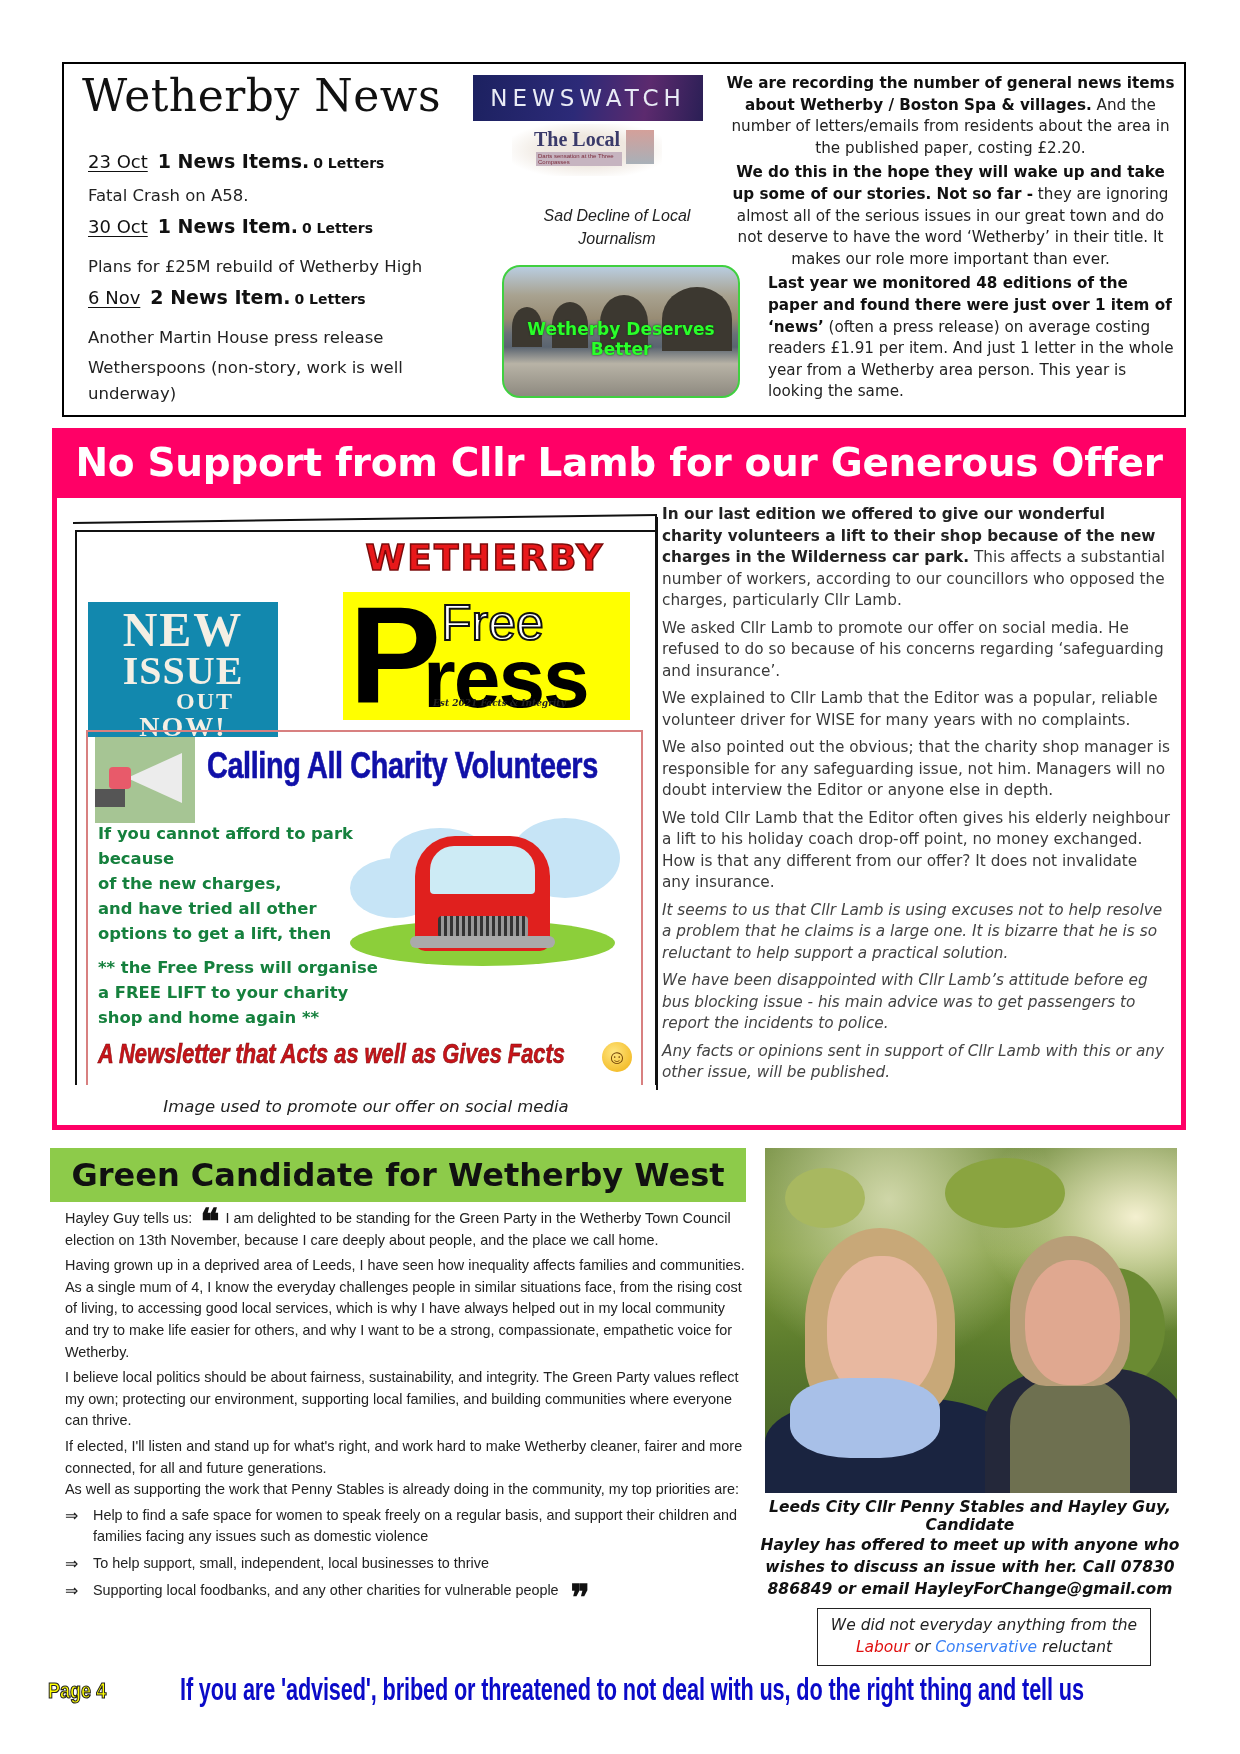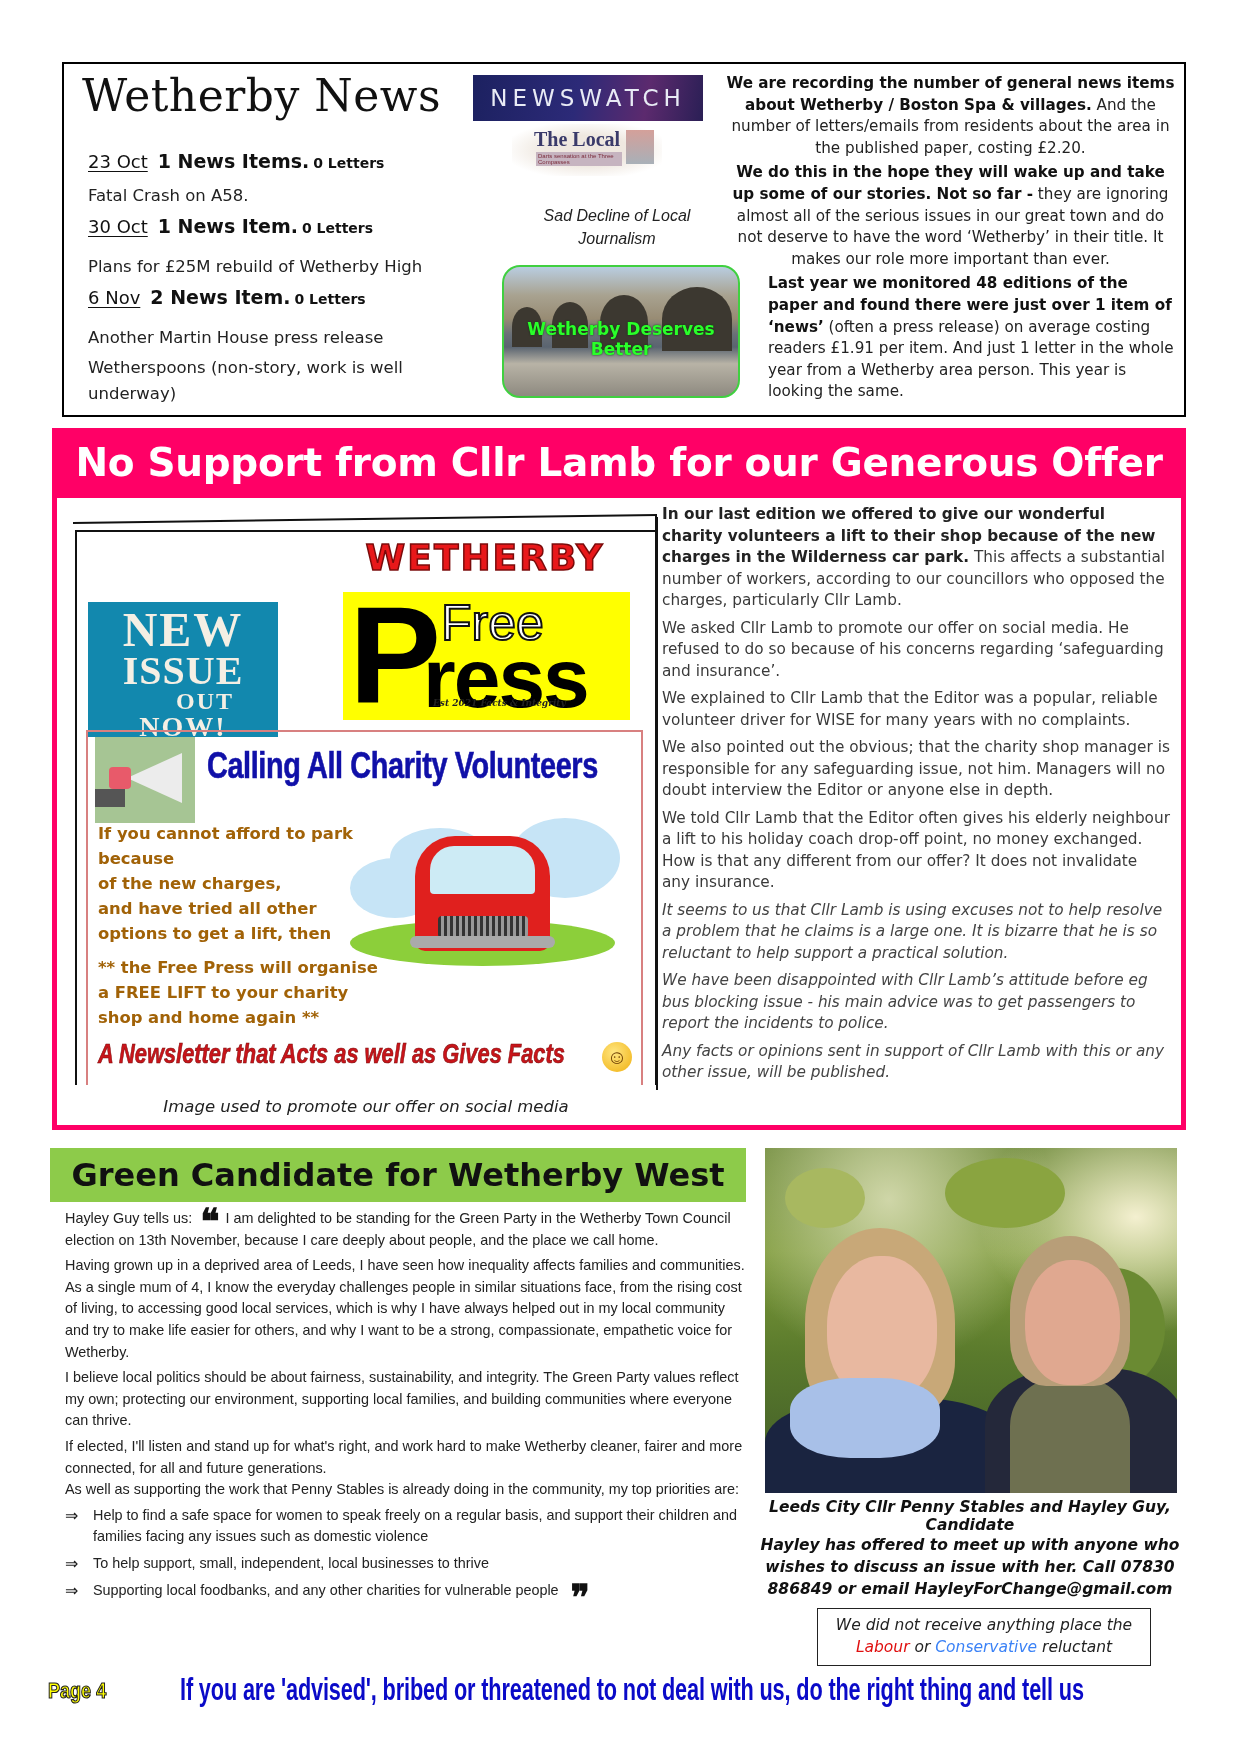--- a/index.html
+++ b/index.html
@@ -51,21 +51,21 @@
   #flyer-yellow .free { position:absolute; left: 98px; top: 6px; font-size: 50px; color:#fff; -webkit-text-stroke: 2px #111; font-family:"Liberation Sans", sans-serif; line-height:50px; }
   #flyer-yellow .ress { position:absolute; left: 80px; top: 44px; font-size: 84px; font-weight:bold; color:#000; font-family:"Liberation Sans", sans-serif; line-height:84px; letter-spacing:-2px; }
   #flyer-yellow .est { position:absolute; left: 90px; bottom: 12px; width: 180px; font-size: 9px; font-style: italic; font-weight:bold; font-family:"DejaVu Serif", serif; }
 
   #flyer-inner { left: 86px; top: 730px; width: 557px; height: 355px; border: 2px solid #d88080; border-bottom:none; }
   #megaphone { left: 95px; top: 737px; width: 100px; height: 86px; background:#a6c594; }
   #megaphone .cone { position:absolute; left: 32px; top: 16px; width: 0; height: 0; border-top: 25px solid transparent; border-bottom: 25px solid transparent; border-left: 55px solid #ececec; transform: scaleX(-1); }
   #megaphone .body { position:absolute; left: 14px; top: 30px; width: 22px; height: 22px; background:#e85a6a; border-radius: 4px; }
   #megaphone .hand { position:absolute; left: 0; top: 52px; width: 30px; height: 18px; background:#555; }
   #flyer-calling { left: 207px; top: 745px; font-size: 37px; font-weight:bold; color:#1010a8; font-family: "Liberation Sans", sans-serif; transform: scaleX(0.78); transform-origin: left; letter-spacing:-0.5px; -webkit-text-stroke: 0.6px #1010a8; white-space: nowrap; }
-  #flyer-body { left: 98px; top: 821px; width: 290px; font-weight:bold; font-size: 16.4px; line-height: 25px; color:#a16207; font-family:"DejaVu Sans", sans-serif; }
+  #flyer-body { left: 98px; top: 821px; width: 290px; font-weight:bold; font-size: 16.4px; line-height: 25px; color:#15803d; font-family:"DejaVu Sans", sans-serif; }
   #flyer-body .gap { height: 9px; }
   #flyer-car { left: 330px; top: 808px; width: 300px; height: 158px; }
   #flyer-car .cloud { position:absolute; background:#c6e4f6; border-radius: 50%; }
   #flyer-car .ground { position:absolute; left: 20px; top: 112px; width: 265px; height: 46px; background:#8ccf3a; border-radius: 50%; }
   #flyer-car .car { position:absolute; left: 85px; top: 28px; width: 135px; height: 115px; background:#e0201e; border-radius: 40px 40px 10px 10px; }
   #flyer-car .win { position:absolute; left: 100px; top: 38px; width: 105px; height: 48px; background:#cdebf5; border-radius: 24px 24px 4px 4px; }
   #flyer-car .grill { position:absolute; left: 108px; top: 108px; width: 90px; height: 22px; background: repeating-linear-gradient(90deg,#333 0 3px,#999 3px 6px); border-radius: 4px; }
   #flyer-car .bumper { position:absolute; left: 80px; top: 128px; width: 145px; height: 12px; background:#aaa; border-radius: 6px; }
   #flyer-slogan { left: 98px; top: 1038px; font-size: 28px; font-weight:bold; font-style: italic; color:#c8141a; font-family: "Liberation Sans", sans-serif; transform: scaleX(0.78); transform-origin: left; white-space: nowrap; -webkit-text-stroke: 0.6px #7a0a0a; }
   #flyer-smiley { left: 602px; top: 1042px; width: 30px; height: 30px; border-radius: 50%; background: radial-gradient(circle at 40% 35%,#ffe680,#f0b010); font-size: 20px; line-height: 30px; text-align:center; color:#6a3a00; }
@@ -248,18 +248,18 @@
   <span class="coat" style="left:25px; top:230px; width:150px; height:80px; background:#a8c0e8; border-radius: 40%;"></span>
 
   <span class="coat" style="left:220px; top:220px; width:200px; height:140px; background:#24283a;"></span>
   <span class="coat" style="left:245px; top:230px; width:120px; height:120px; background:#6e7050;"></span>
   <span class="hair" style="left:245px; top:88px; width:120px; height:150px; background:#b89e78;"></span>
   <span class="face" style="left:260px; top:112px; width:95px; height:125px; background:#e0a890;"></span>
 </div>
 <div id="photo-caption" class="abs">Leeds City Cllr Penny Stables and Hayley Guy, Candidate</div>
 <div id="photo-offer" class="abs">Hayley has offered to meet up with anyone who wishes to discuss an issue with her.  Call 07830 886849 or email HayleyForChange@gmail.com</div>
 <div id="no-reply-box" class="abs">
-  <div>We did not receive anything place the</div>
+  <div>We did not everyday anything from the</div>
   <div><span class="labour">Labour</span><span> or </span><span class="cons">Conservative</span><span> reluctant</span></div>
 </div>
 
 <div id="page-num" class="abs">Page 4</div>
 <div id="footer-msg" class="abs">If you are 'advised', bribed or threatened to not deal with us, do the right thing and tell us</div>
 
 </body></html>

